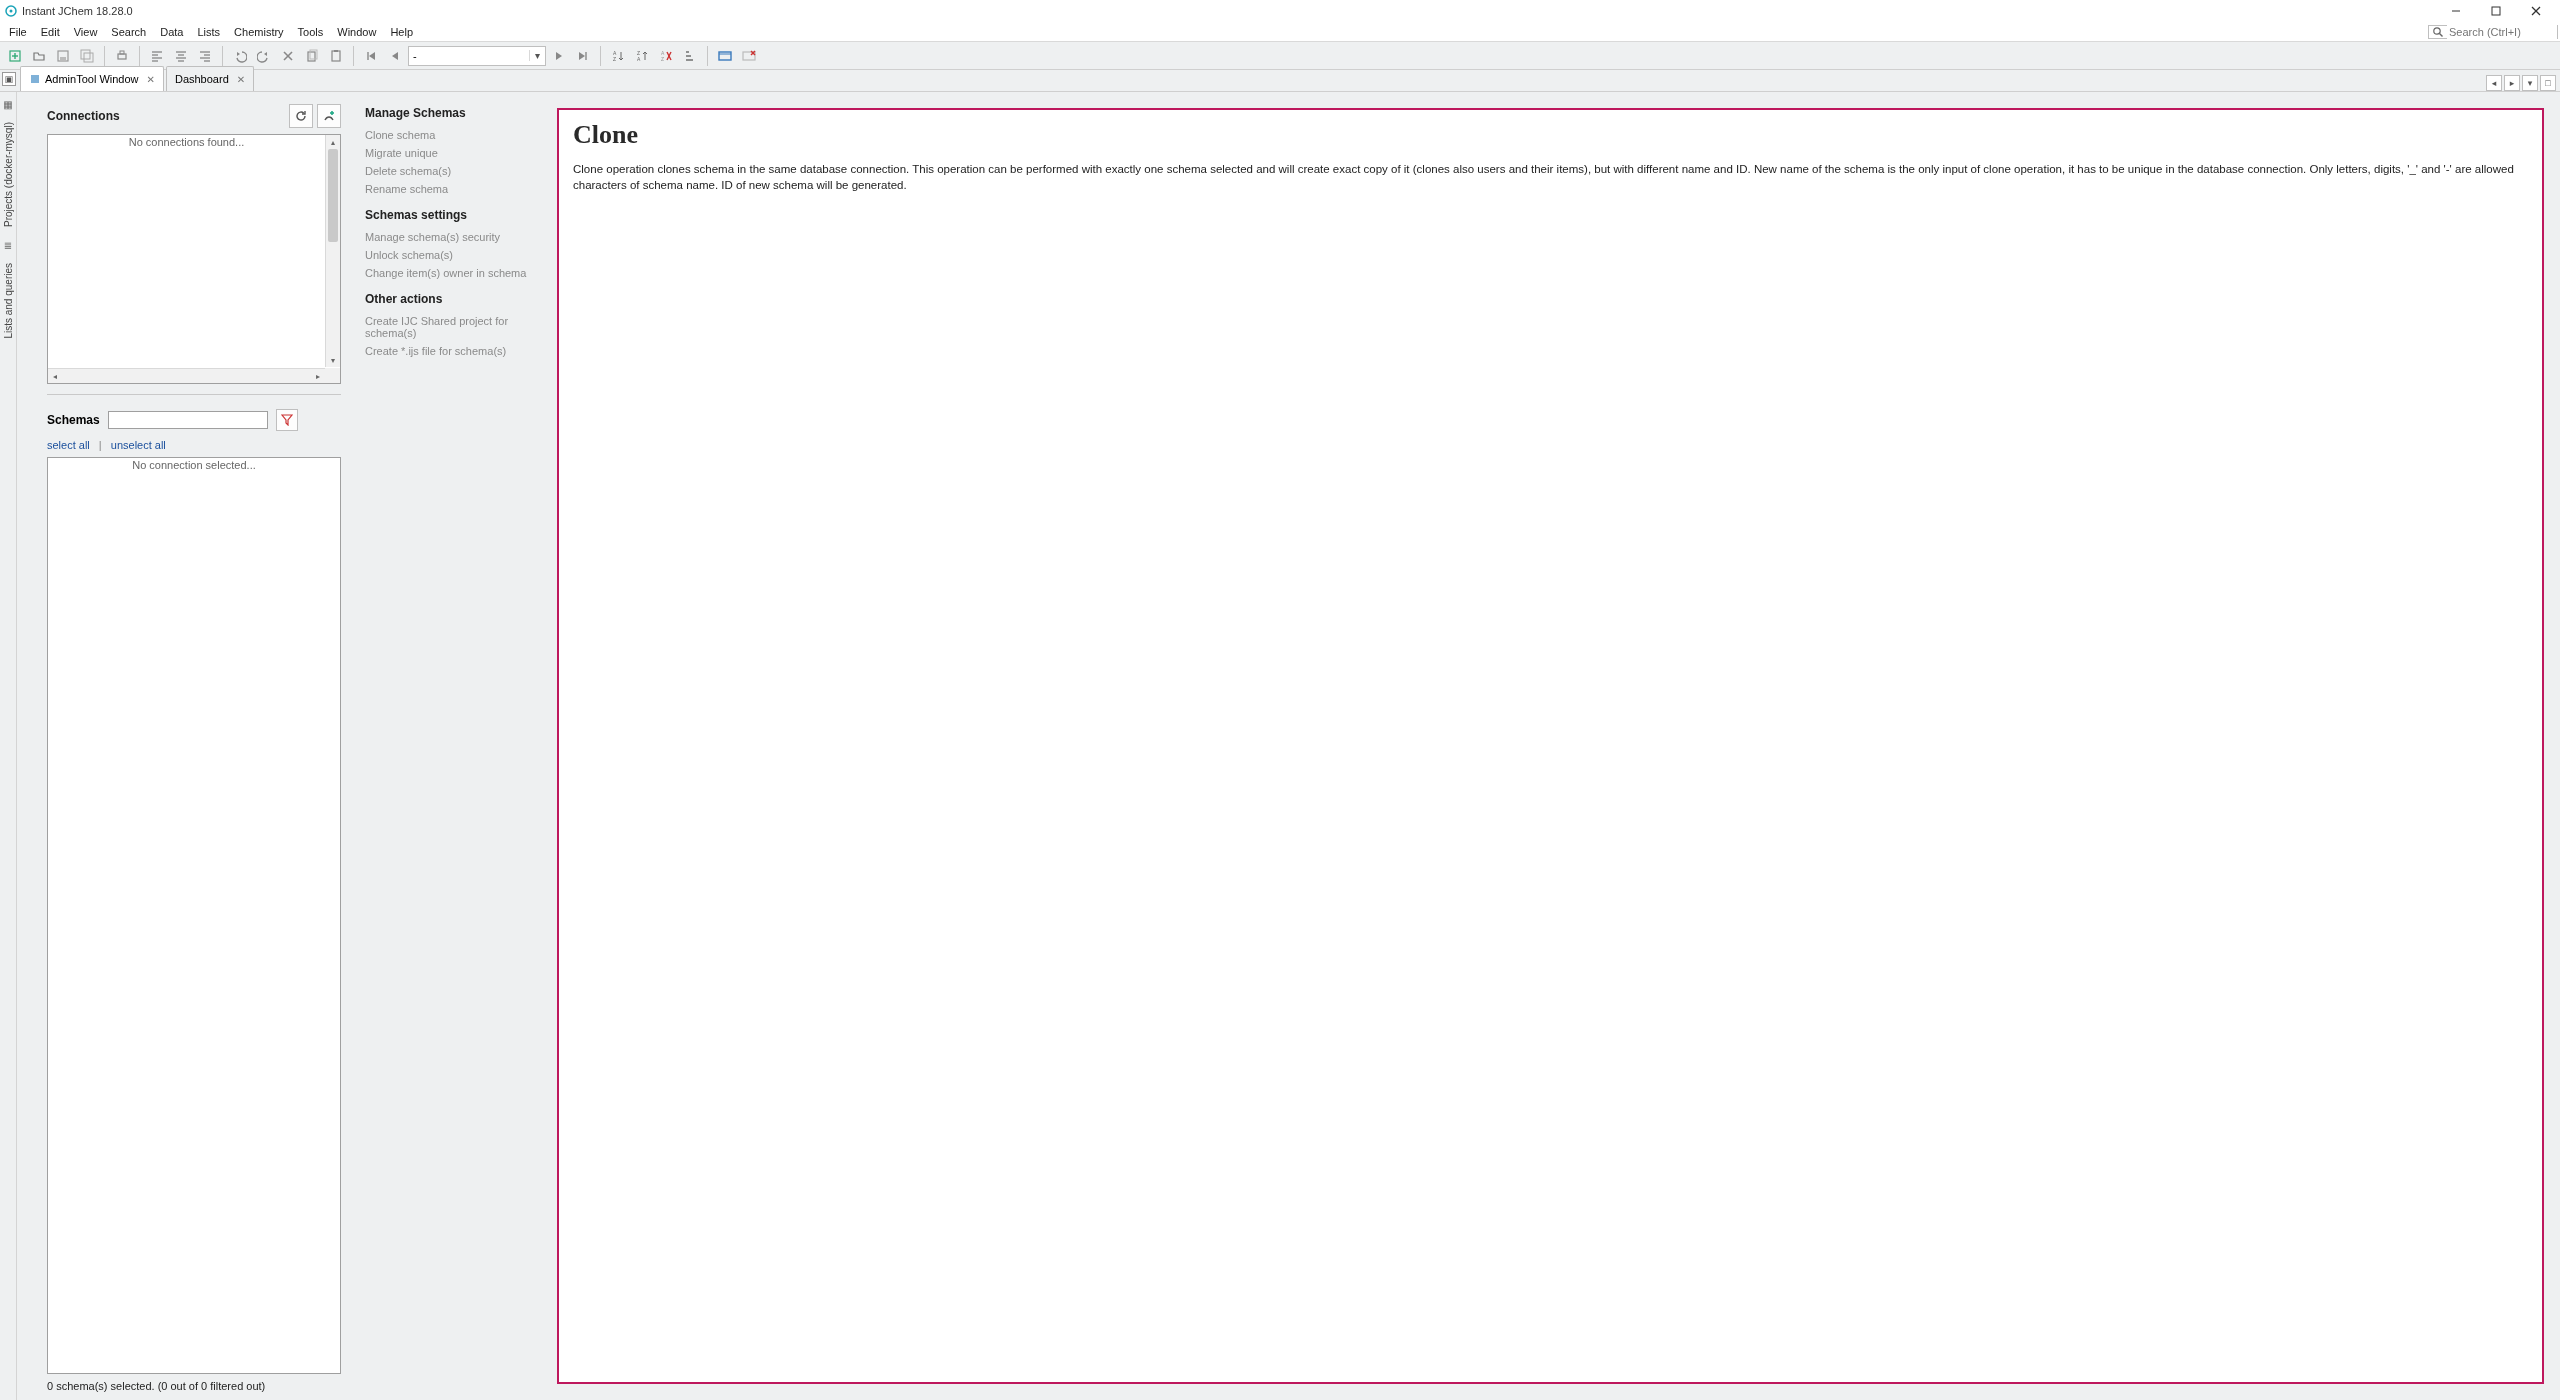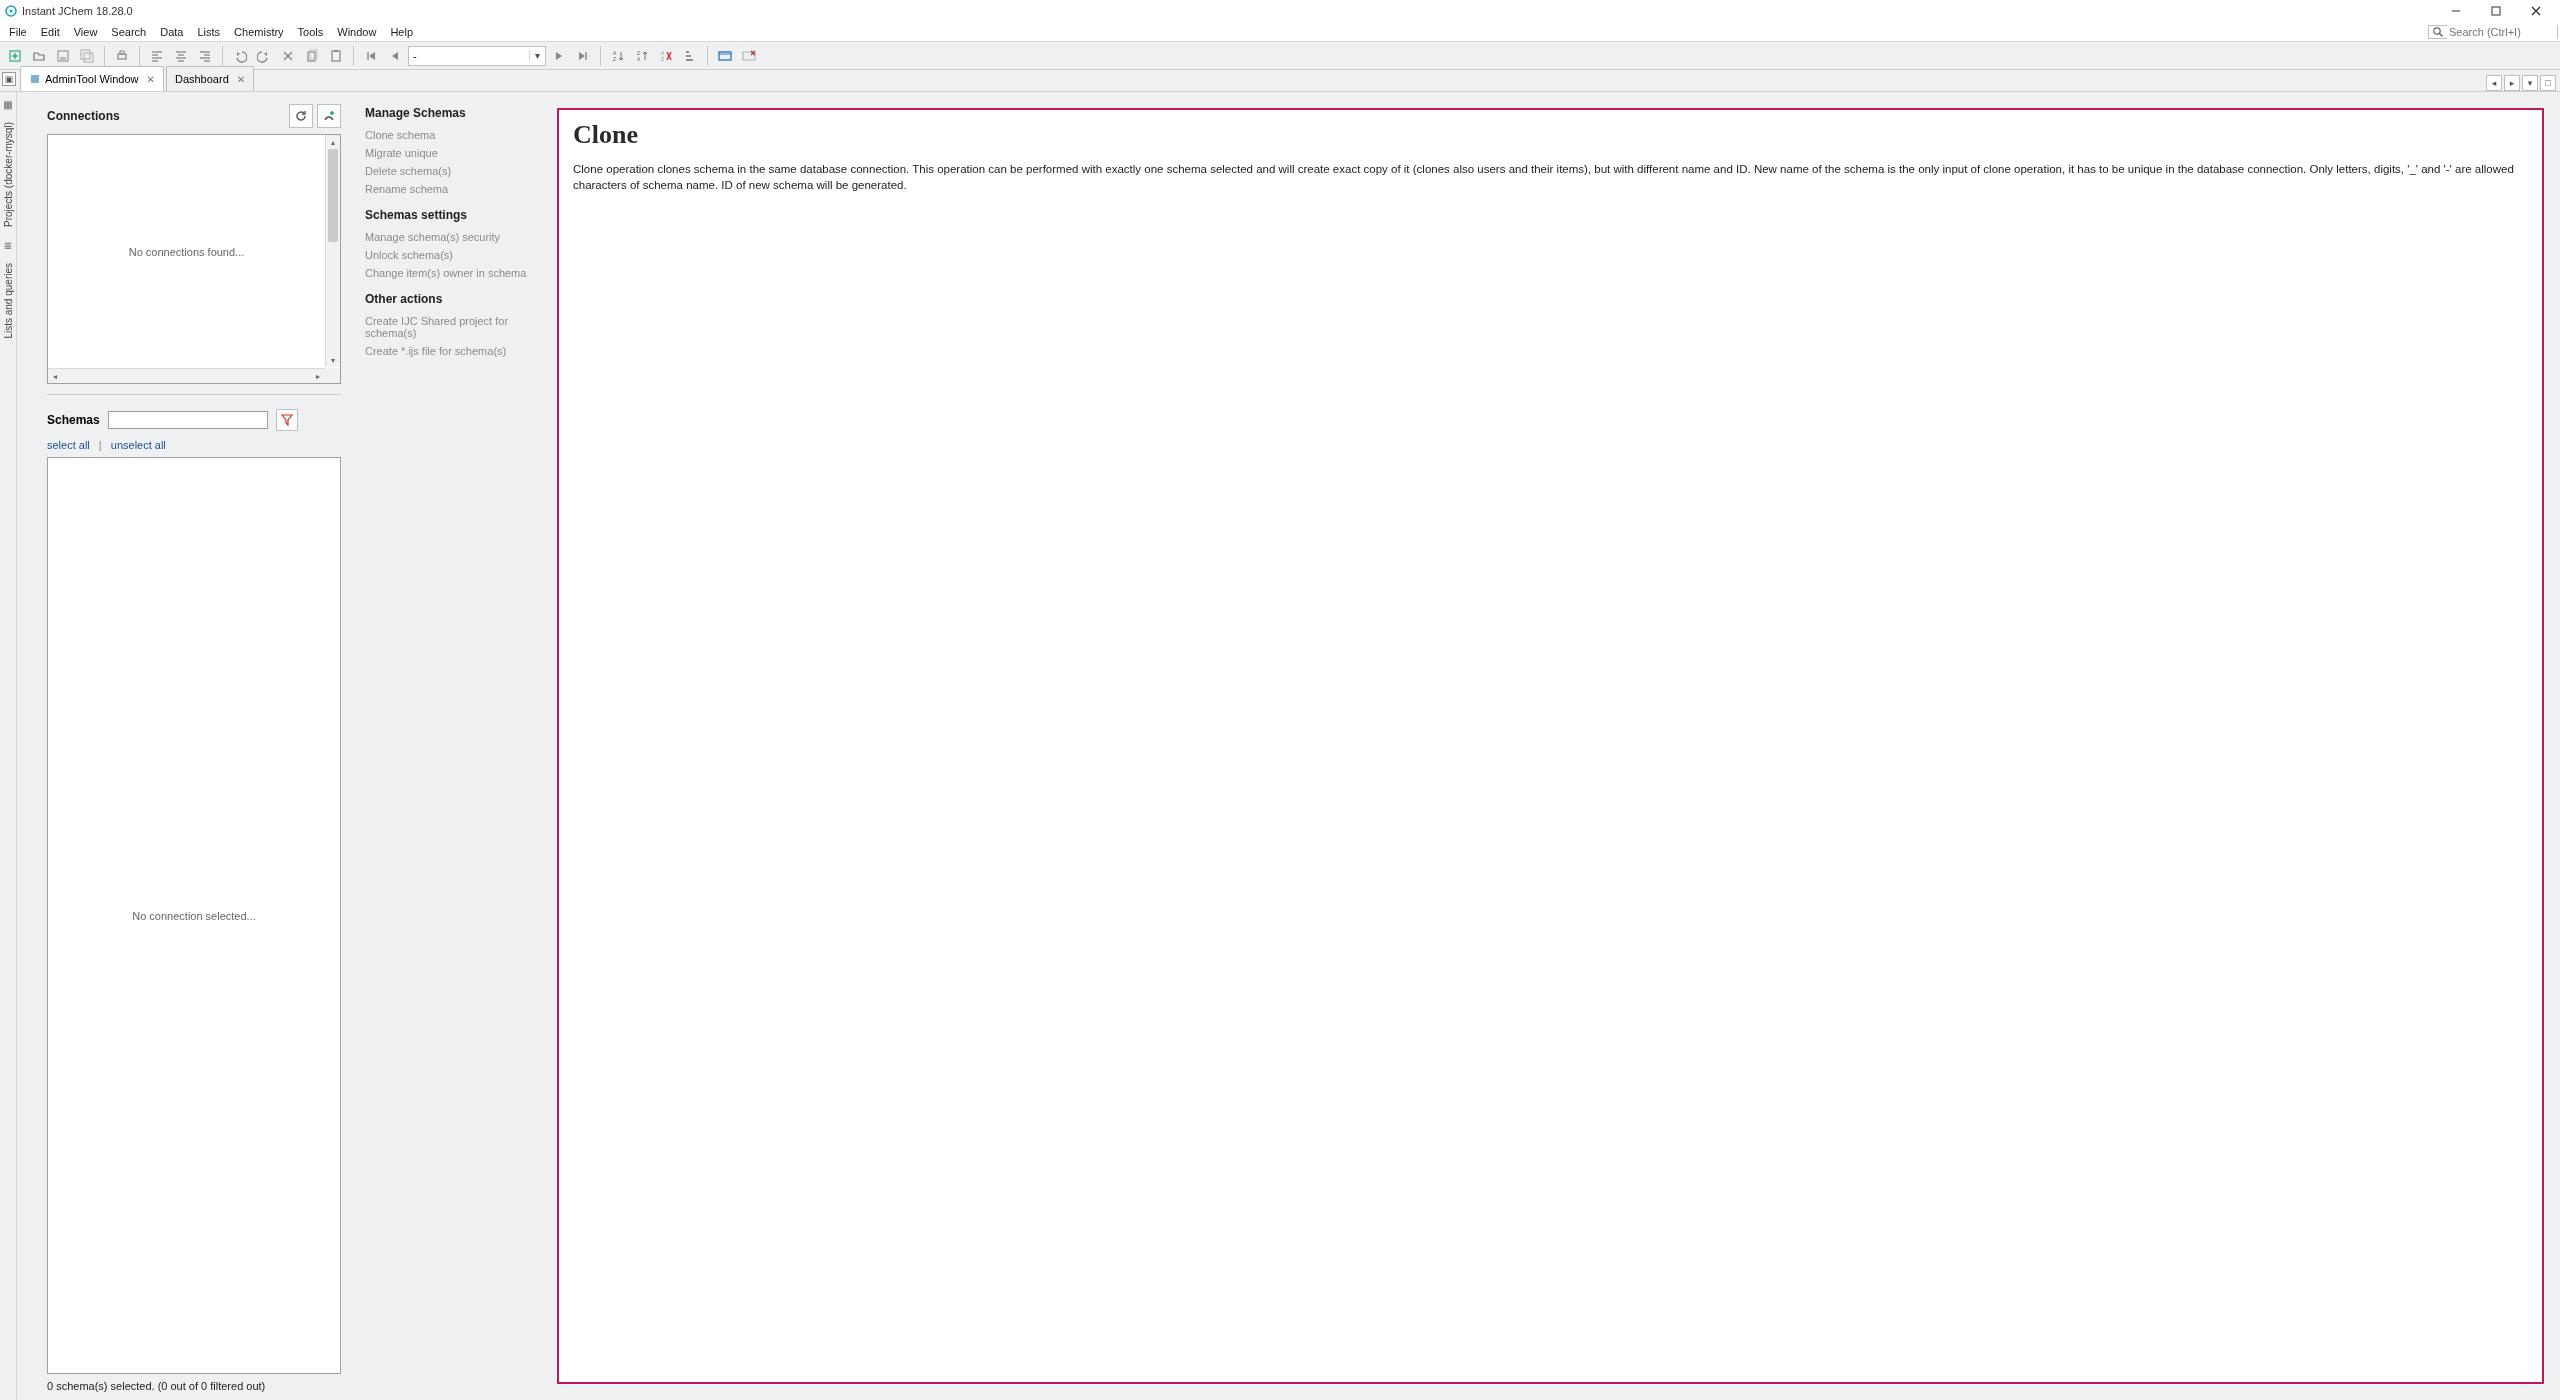--- a/index.html
+++ b/index.html
@@ -47,21 +47,21 @@
 .admintool { display: flex; flex: 1; background: #eef0f1; }
 
 
 .leftcol { width: 340px; padding: 12px 16px 8px 30px; display: flex; flex-direction: column; }
 .section-head { display: flex; align-items: center; margin-bottom: 6px; }
 .section-head .title { font-size: 12px; font-weight: bold; color: #222; }
 .section-head .btns { margin-left: auto; display: flex; gap: 4px; }
 .icon-btn { width: 24px; height: 24px; border: 1px solid #bfbfbf; background: #fdfdfd; display: inline-flex; align-items: center; justify-content: center; font-size: 12px; color: #444; }
 .listbox { border: 1px solid #9f9f9f; background: #fff; position: relative; }
 .listbox .placeholder { font-size: 11px; color: #666; }
-.listbox .inner { position:absolute; inset:1px 16px 16px 1px; display:flex; align-items:center; justify-content:center;}
+.listbox .inner { position:absolute; inset:1px 16px 16px 1px; display:flex; justify-content:center;}
 .scrollbar-v { position:absolute; top:0; right:0; bottom:16px; width:15px; background:#f1f1f1; border-left:1px solid #d9d9d9;}
 .scrollbar-v .thumb { position:absolute; left:2px; right:2px; top:14px; height:40%; background:#c9c9c9; border-radius:2px;}
 .scrollbar-v .arr { position:absolute; left:0; right:0; height:14px; display:flex; align-items:center; justify-content:center; font-size:8px; color:#666;}
 .scrollbar-v .arr.up { top:0;} .scrollbar-v .arr.dn { bottom:0;}
 .scrollbar-h { position:absolute; left:0; right:15px; bottom:0; height:15px; background:#f1f1f1; border-top:1px solid #d9d9d9;}
 .scrollbar-h .arr { position:absolute; top:0; bottom:0; width:14px; display:flex; align-items:center; justify-content:center; font-size:8px; color:#666;}
 .scrollbar-h .arr.l { left:0;} .scrollbar-h .arr.r { right:0;}
 .corner { position:absolute; right:0; bottom:0; width:15px; height:15px; background:#f1f1f1;}
 
 .hr { height:1px; background:#c9c9c9; margin: 10px 0 14px 0; }

